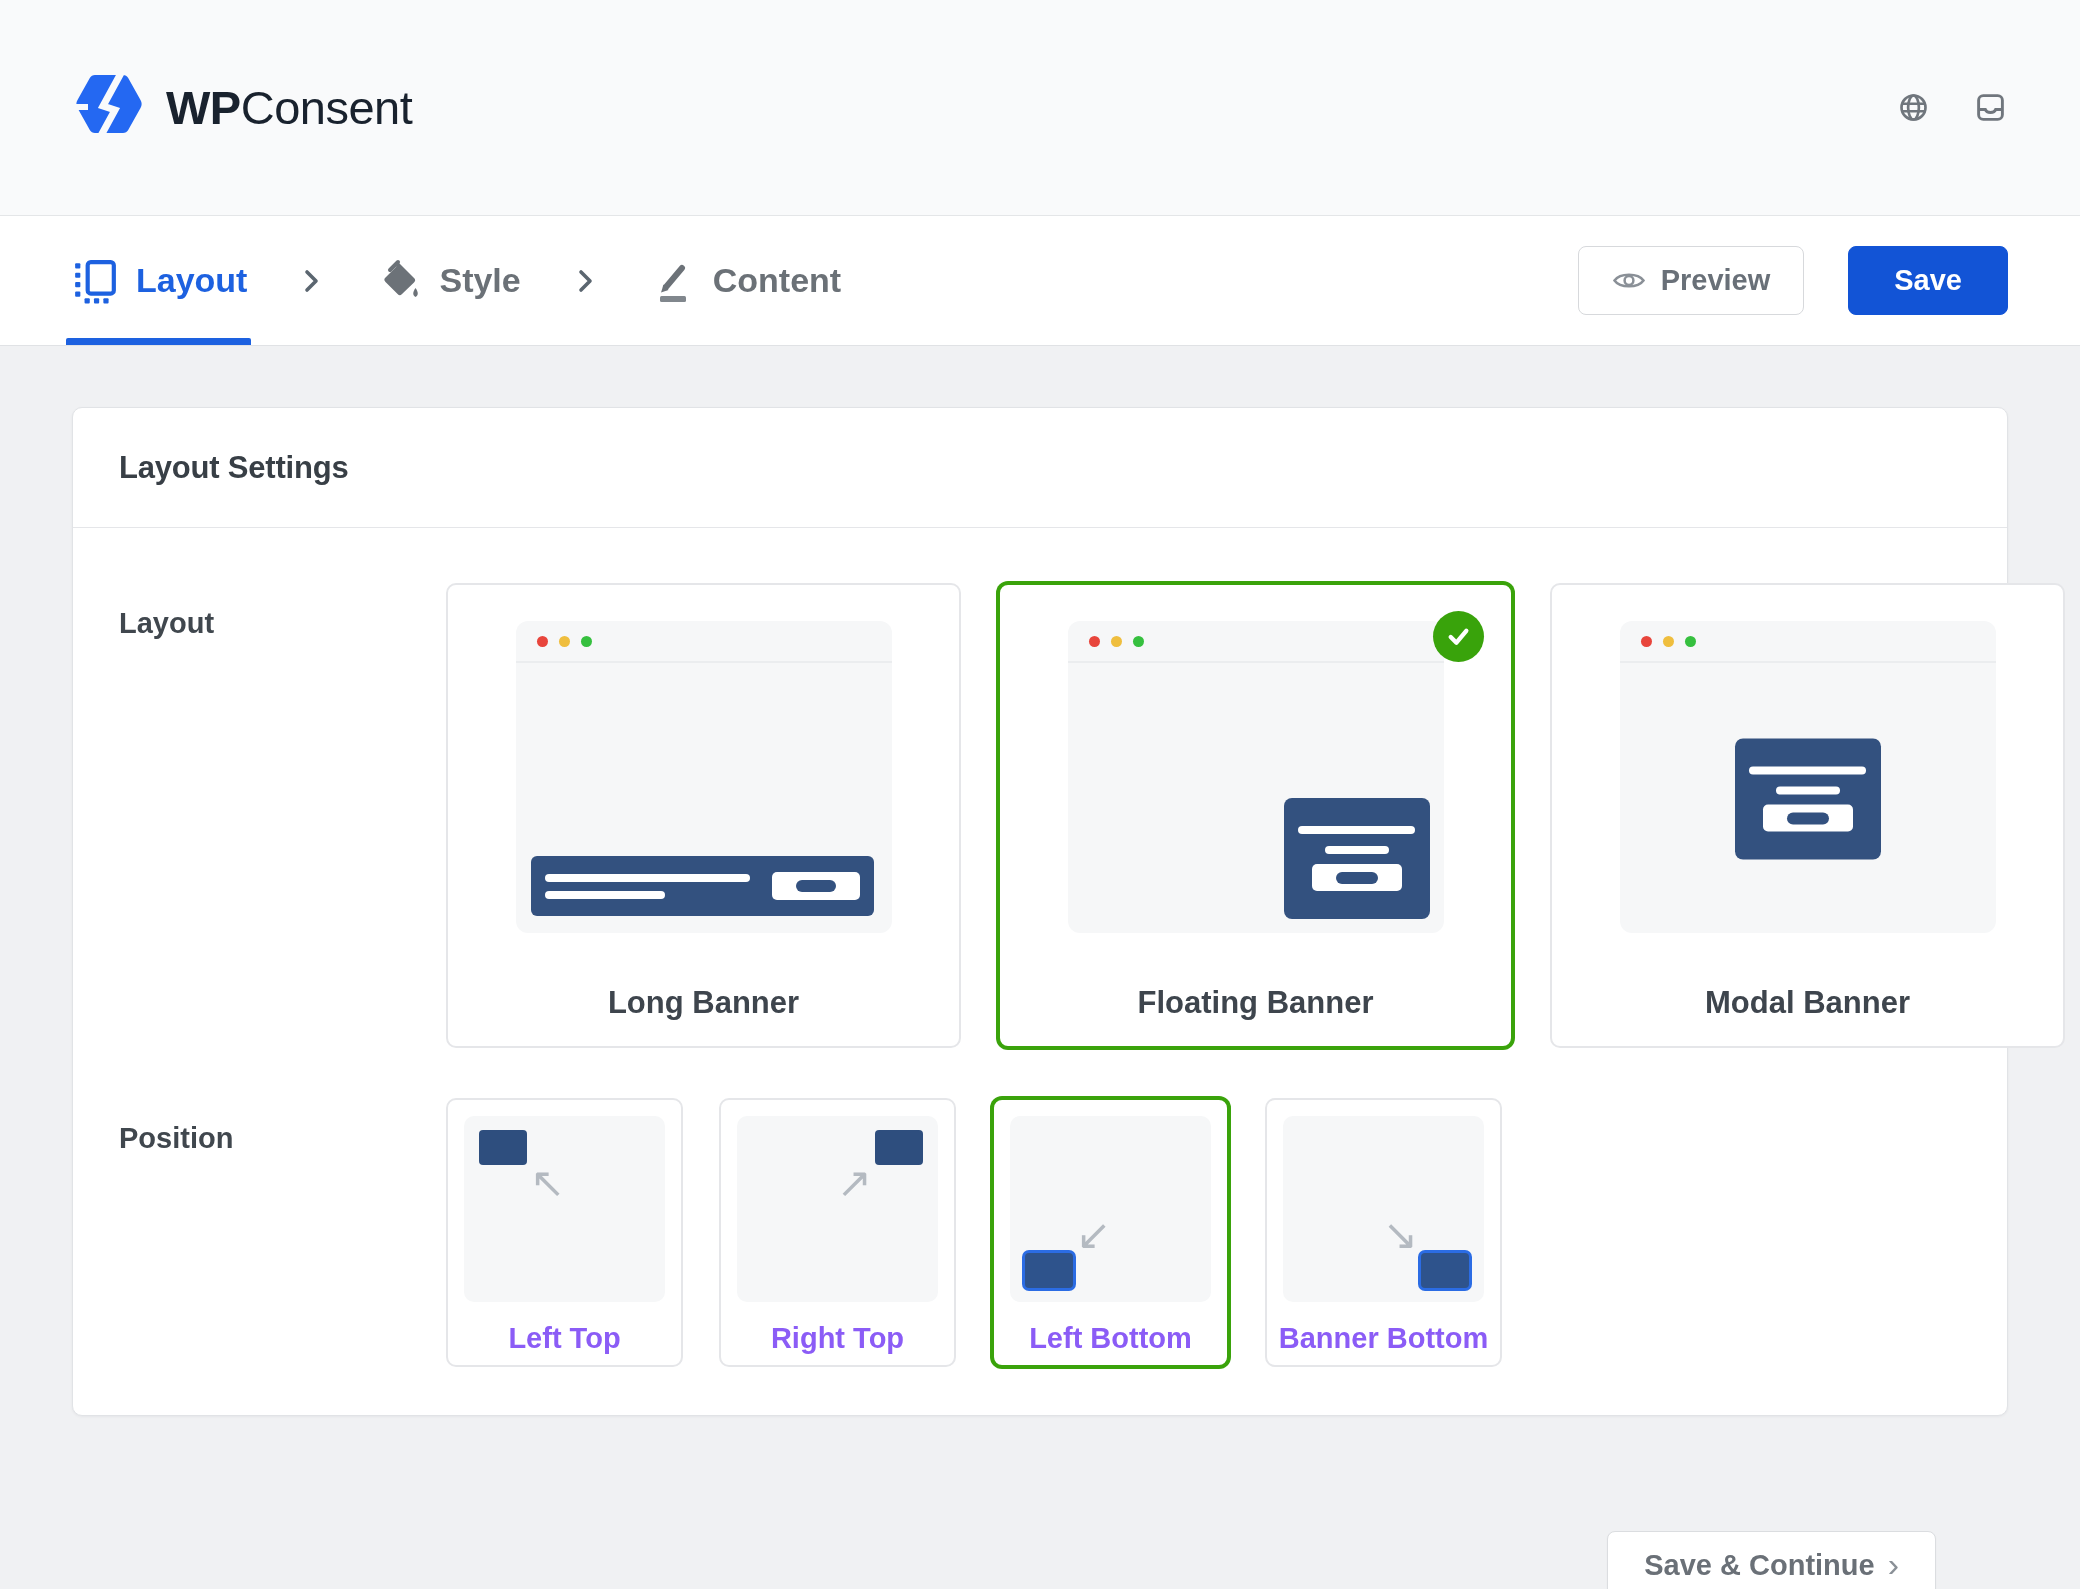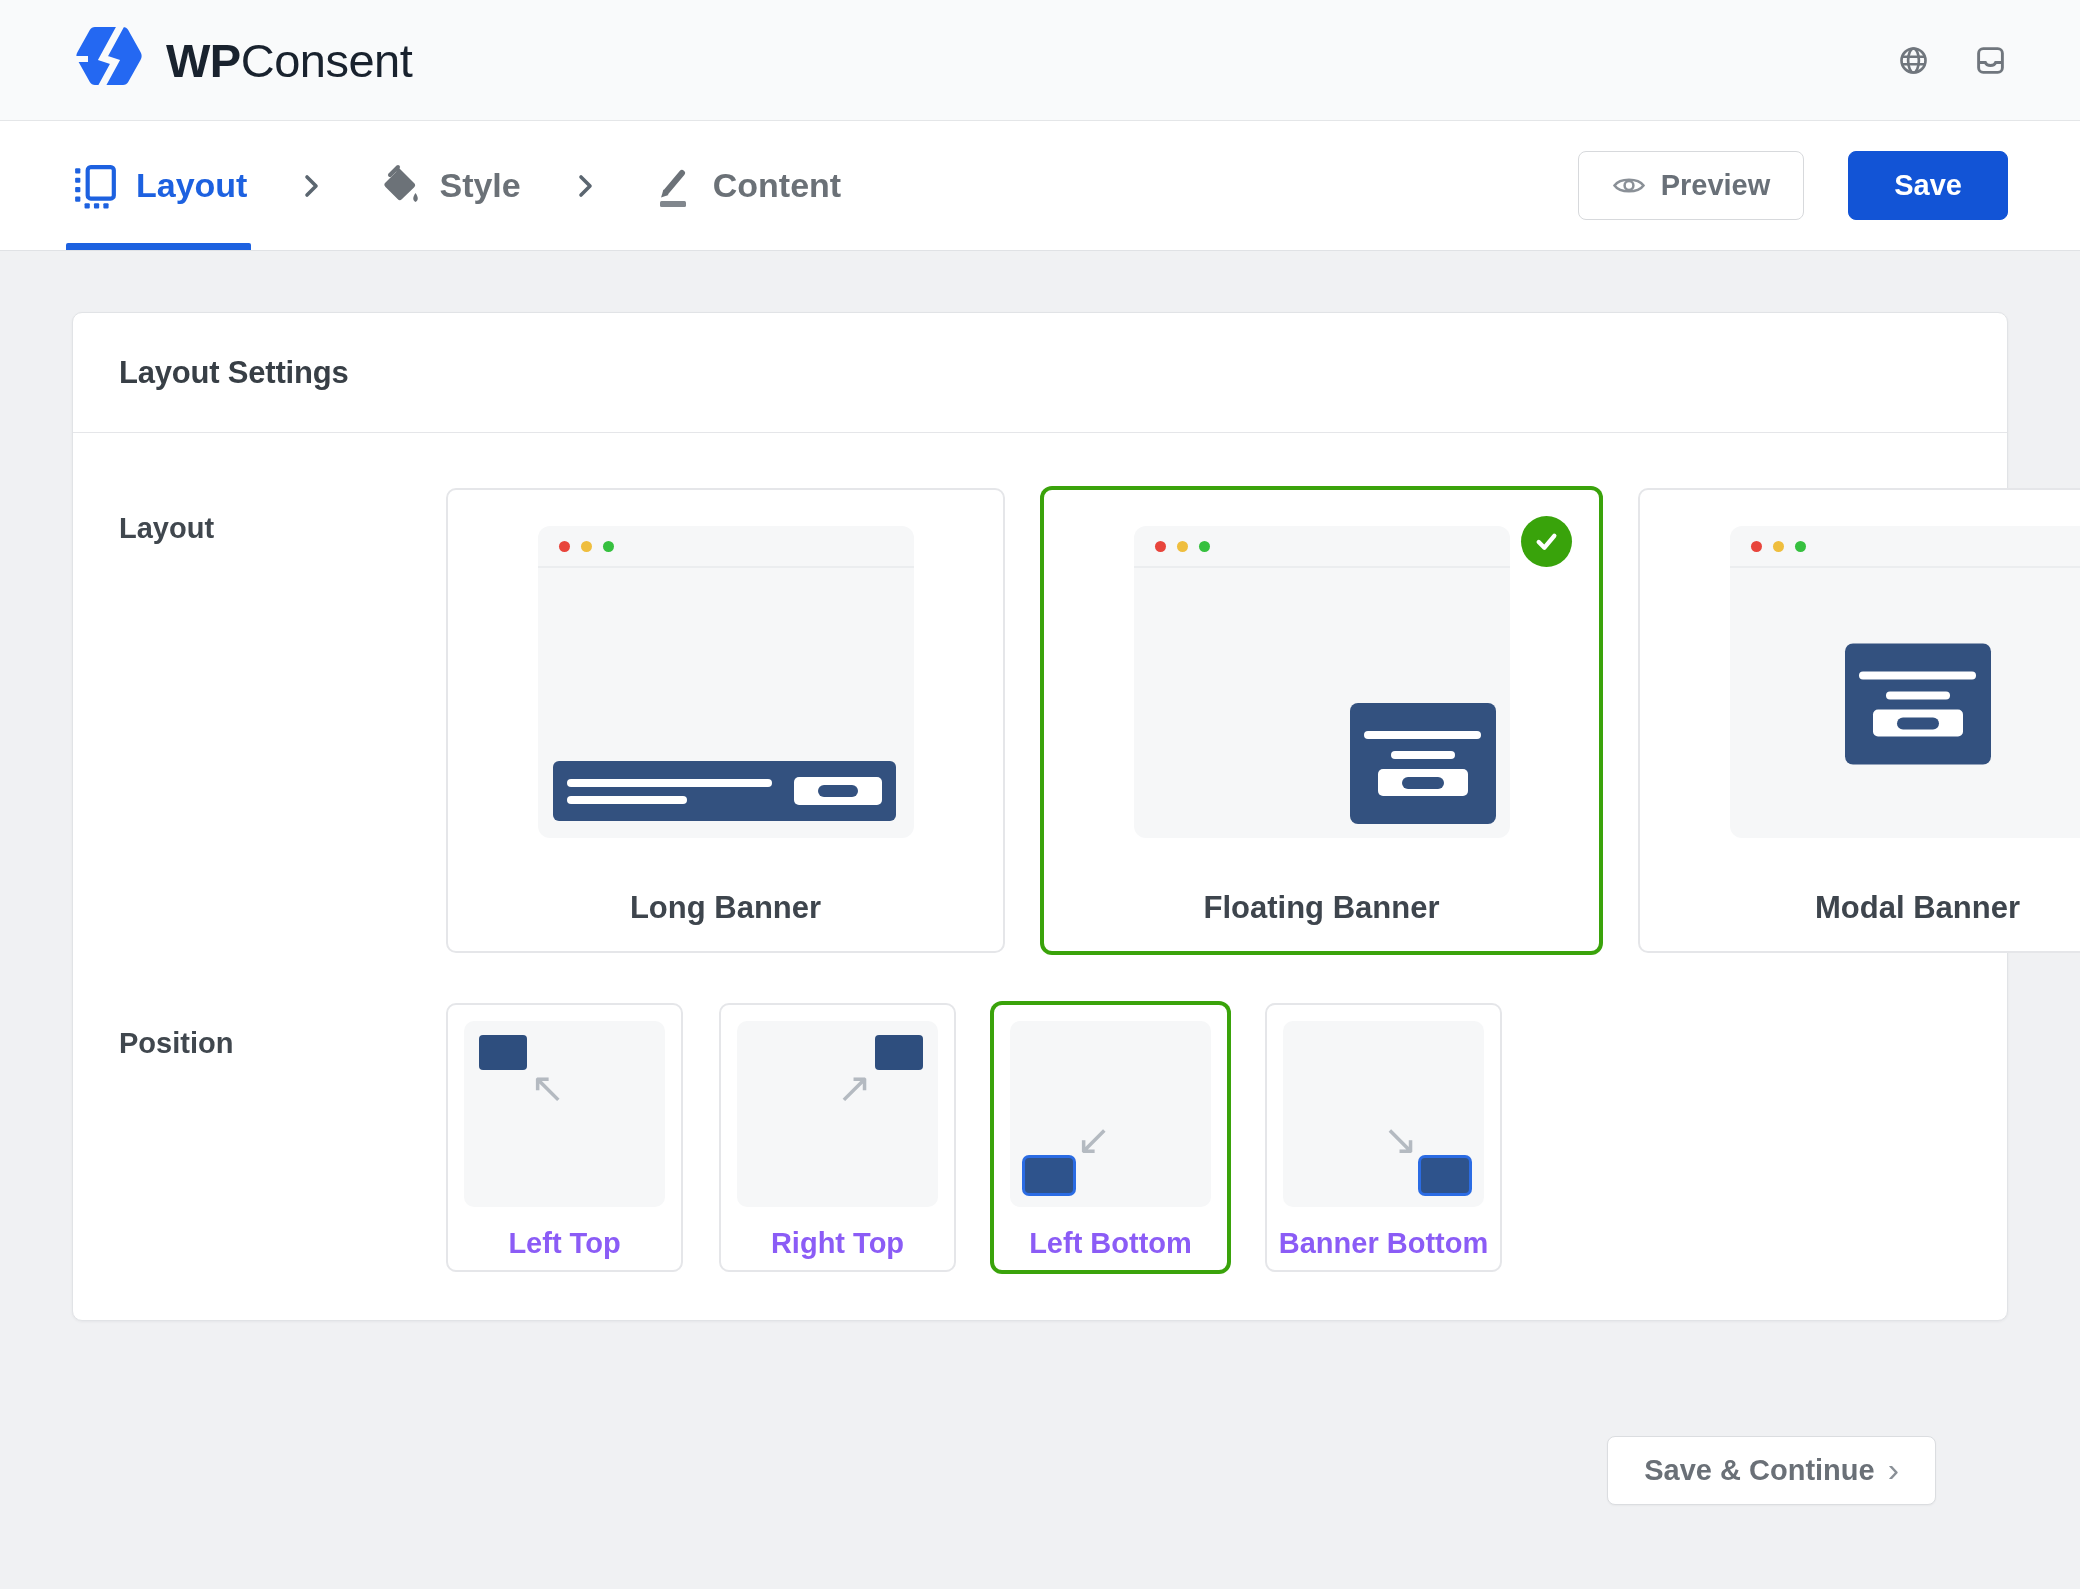--- a/index.html
+++ b/index.html
@@ -5,21 +5,21 @@
   * { margin:0; padding:0; box-sizing:border-box; }
   html,body { width:2080px; height:1589px; }
   body {
     font-family:"Liberation Sans","DejaVu Sans",sans-serif;
     background:#f0f1f3;
     color:#3f464d;
     overflow:hidden;
   }
   
   .app-header {
-    height:121px; background:#f9fafb; border-bottom:1px solid #e4e6e8;
+    height:216px; background:#f9fafb; border-bottom:1px solid #e4e6e8;
     display:flex; align-items:center; justify-content:space-between;
     padding:0 74px;
   }
   .brand { display:flex; align-items:center; gap:22px; }
   .brand-text { font-size:47px; color:#19222e; letter-spacing:-0.5px; }
   .brand-text .b { font-weight:800; }
   .brand-text .r { font-weight:500; }
   .header-actions { display:flex; align-items:center; gap:46px; }
   .header-icon-btn { display:inline-flex; cursor:pointer; }
 
@@ -61,21 +61,21 @@
   .card-body { padding:0 46px 48px; }
 
   .setting-row { display:grid; grid-template-columns:327px auto; align-items:start; }
   .setting-row.first { padding-top:55px; }
   .setting-row.second { padding-top:50px; }
   .row-label { font-size:29px; font-weight:700; color:#40474e; padding-top:24px; }
 
   
   .layout-options { display:flex; gap:37px; }
   .layout-option {
-    width:559px; height:465px; background:#fff;
+    width:515px; height:465px; background:#fff;
     border:2px solid #e5e6e9; border-radius:10px;
     display:flex; flex-direction:column; align-items:center;
     position:relative; cursor:pointer;
   }
   .layout-option.selected { border-color:#3aa30b; box-shadow:0 0 0 2px #3aa30b; }
   .check-badge {
     position:absolute; top:26px; right:27px; width:51px; height:51px;
     background:#39a30b; border-radius:50%;
     display:flex; align-items:center; justify-content:center; z-index:3;
   }

